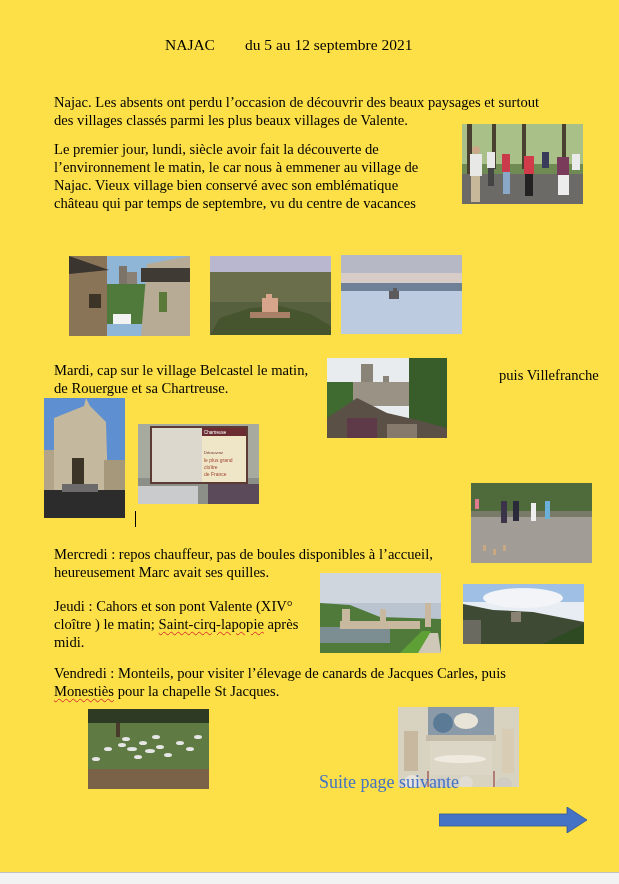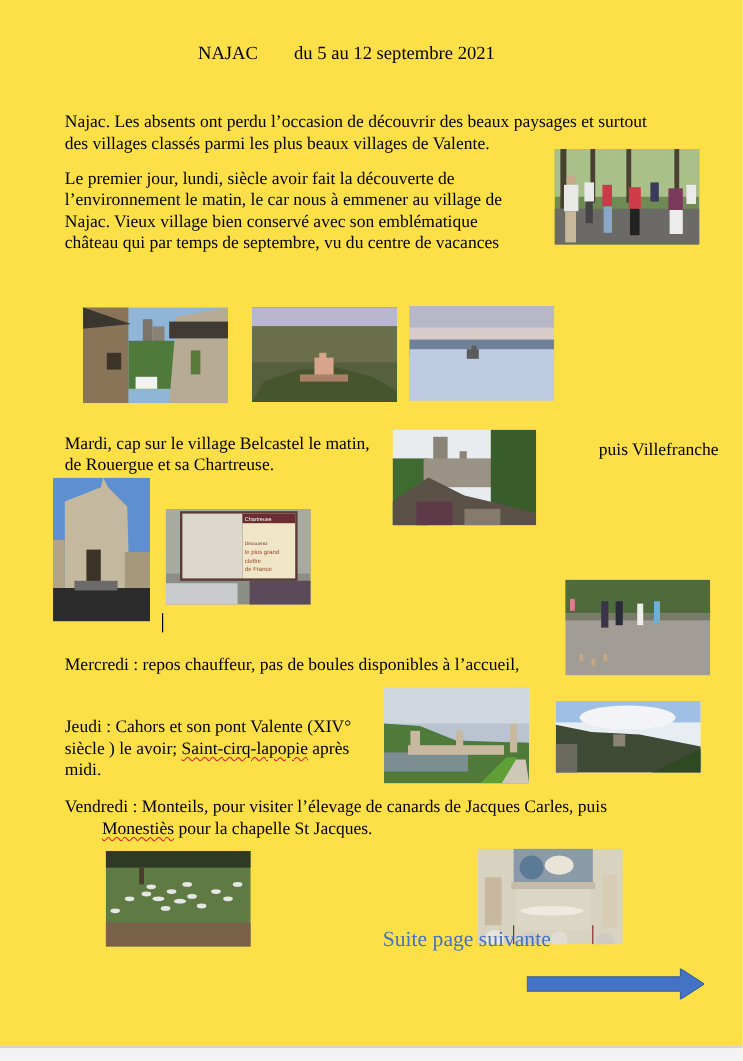--- a/index.html
+++ b/index.html
@@ -155,23 +155,24 @@
       <rect x="60" y="20" width="5" height="18" fill="#eeeeee"></rect>
       <rect x="74" y="18" width="5" height="18" fill="#6ab0d8"></rect>
       <rect x="4" y="16" width="4" height="10" fill="#e07a90"></rect>
       <rect x="12" y="62" width="3" height="6" fill="#c8a882"></rect>
       <rect x="22" y="66" width="3" height="6" fill="#c8a882"></rect>
       <rect x="32" y="62" width="3" height="6" fill="#c8a882"></rect>
     </svg>
   </div>
 
   <div class="txt" style="left:54px;top:545px;">Mercredi : repos chauffeur, pas de boules disponibles à l’accueil,</div>
+  <div class="txt" style="left:54px;top:563px;">heureusement Marc avait ses quilles.</div>
 
   <div class="txt" style="left:54px;top:597px;">Jeudi : Cahors et son pont Valente (XIV°</div>
-  <div class="txt" style="left:54px;top:615px;"><span>siècle ) le avoir; </span><span class="spell">Saint-cirq-lapopie</span><span> après</span></div>
+  <div class="txt" style="left:54px;top:615px;"><span>cloître ) le matin; </span><span class="spell">Saint-cirq-lapopie</span><span> après</span></div>
   <div class="txt" style="left:54px;top:633px;">midi.</div>
 
   <div class="photo" style="left:320px;top:573px;width:121px;height:80px;">
     <svg width="121" height="80" viewBox="0 0 121 80">
       <rect width="121" height="80" fill="#b9c4d0"></rect>
       <rect y="0" width="121" height="30" fill="#cfd6de"></rect>
       <polygon points="0,30 30,32 60,44 121,46 121,80 0,80" fill="#4f7a3a"></polygon>
       <rect x="0" y="54" width="70" height="16" fill="#7d8e92"></rect>
       <rect x="20" y="48" width="80" height="8" fill="#c8b8a0"></rect>
       <rect x="22" y="36" width="8" height="16" fill="#c8b8a0"></rect>
@@ -187,21 +188,21 @@
       <rect x="0" y="0" width="121" height="18" fill="#9fc0e4"></rect>
       <ellipse cx="60" cy="14" rx="40" ry="10" fill="#f2f4f7"></ellipse>
       <polygon points="0,20 30,26 70,28 121,38 121,60 0,60" fill="#3f4a34"></polygon>
       <rect x="0" y="36" width="18" height="24" fill="#6a6a60"></rect>
       <rect x="48" y="28" width="10" height="10" fill="#8a8272"></rect>
       <polygon points="80,60 121,40 121,60" fill="#2e4a22"></polygon>
     </svg>
   </div>
 
   <div class="txt" style="left:54px;top:664px;">Vendredi : Monteils, pour visiter l’élevage de canards de Jacques Carles, puis</div>
-  <div class="txt" style="left:54px;top:682px;margin-left:31px;"><span class="spell">Monestiès</span><span> pour la chapelle St Jacques.</span></div>
+  <div class="txt" style="left:54px;top:682px;"><span class="spell">Monestiès</span><span> pour la chapelle St Jacques.</span></div>
 
   <div class="photo" style="left:88px;top:709px;width:121px;height:80px;">
     <svg width="121" height="80" viewBox="0 0 121 80">
       <rect width="121" height="80" fill="#5f7a42"></rect>
       <rect width="121" height="14" fill="#2e3a24"></rect>
       <rect x="28" y="14" width="4" height="14" fill="#4a3a2c"></rect>
       <rect y="60" width="121" height="20" fill="#7a6248"></rect>
       <g fill="#e6e6e6">
         <ellipse cx="20" cy="40" rx="4" ry="2"></ellipse>
           <ellipse cx="34" cy="36" rx="4" ry="2"></ellipse>

